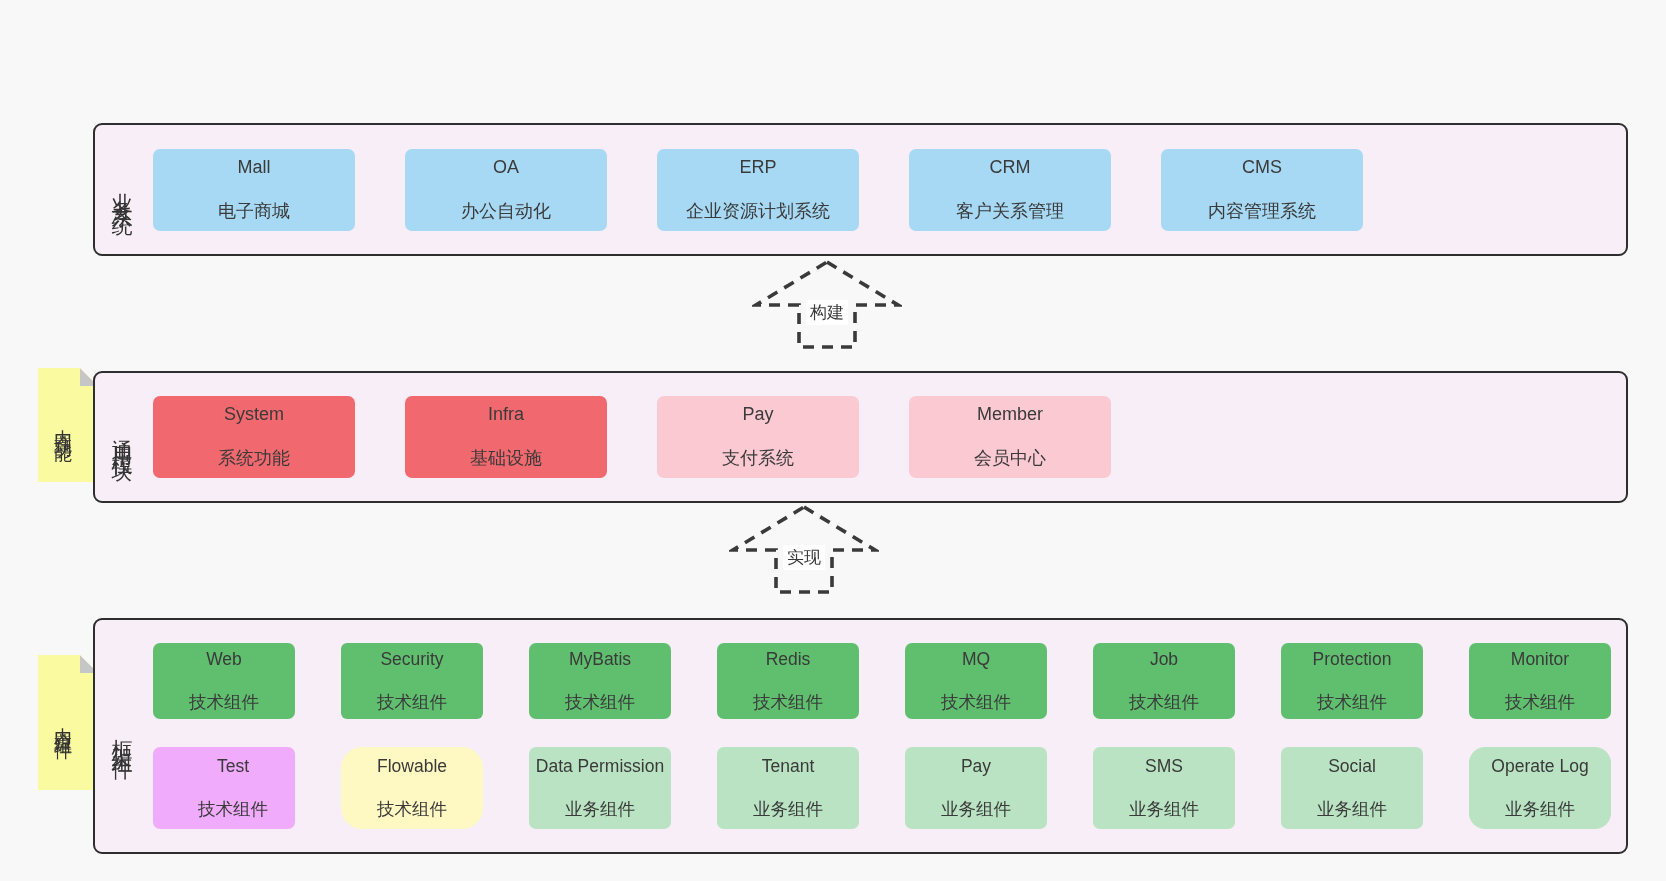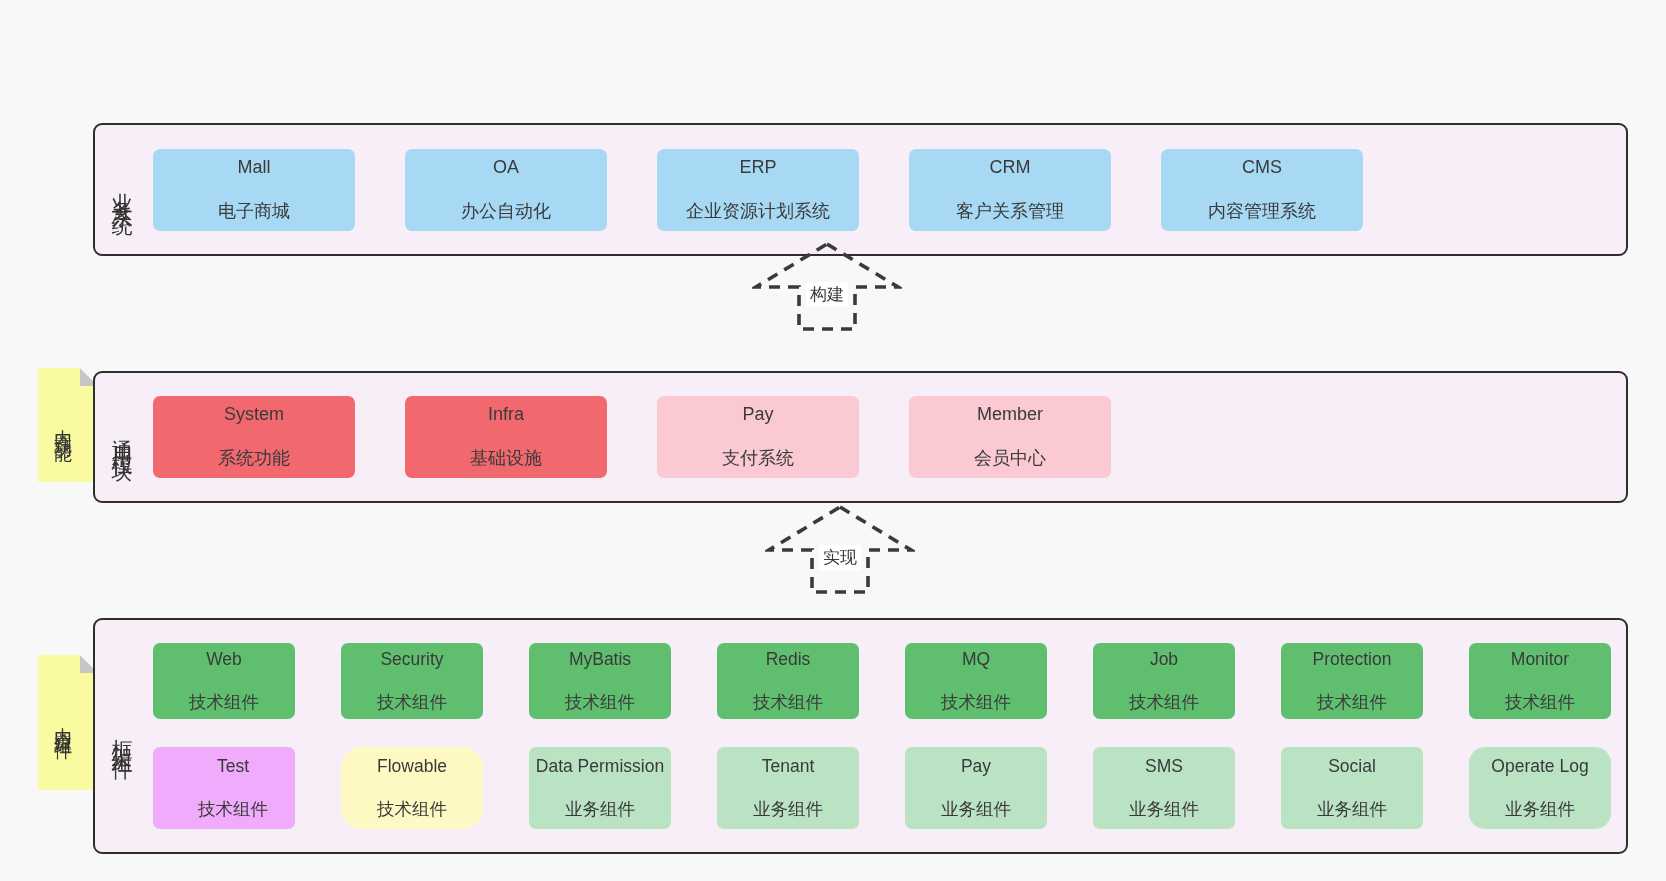--- a/index.html
+++ b/index.html
@@ -51,22 +51,22 @@
     position:absolute;top:0;right:0;width:18px;height:18px;
     background:#c6c6c6;
     clip-path:polygon(0 0, 100% 100%, 0 100%);
   }
   .sticky .sticky-text{
     position:absolute;left:13px;top:50%;transform:translateY(-50%);
     writing-mode:vertical-rl;text-orientation:upright;
     font-size:18px;letter-spacing:5px;color:#333;white-space:nowrap;
   }
   .arrow{position:absolute;width:150px;height:92px;z-index:2;}
-  .arrow-1{left:752px;top:240px;}
-  .arrow-2{left:765px;top:503px;}
+  .arrow-1{left:752px;top:258px;}
+  .arrow-2{left:729px;top:503px;}
   .arrow svg{position:absolute;left:0;top:0;}
   .arrow-label{
     position:absolute;left:50%;top:42px;transform:translateX(-50%);
     background:#ffffff;padding:1px 4px;font-size:17px;color:#3a3a3a;
     white-space:nowrap;
   }
 </style>
 </head>
 <body>
 
@@ -146,21 +146,21 @@
 </div>
 
 <div class="layer layer-3">
   <span class="side-label">框架组件</span>
   <div class="rows">
     <div class="row row-sm row-t">
       <div class="box box-sm" style="background: rgb(95, 191, 111);">
         <span>Web</span>
         <span>技术组件</span>
       </div>
-      <div class="box box-sm" style="background: rgb(95, 191, 111);">
+      <div class="box box-sm" style="background: rgb(95, 191, 111); border-radius: 6px;">
         <span>Security</span>
         <span>技术组件</span>
       </div>
       <div class="box box-sm" style="background: rgb(95, 191, 111);">
         <span>MyBatis</span>
         <span>技术组件</span>
       </div>
       <div class="box box-sm" style="background: rgb(95, 191, 111);">
         <span>Redis</span>
         <span>技术组件</span>

